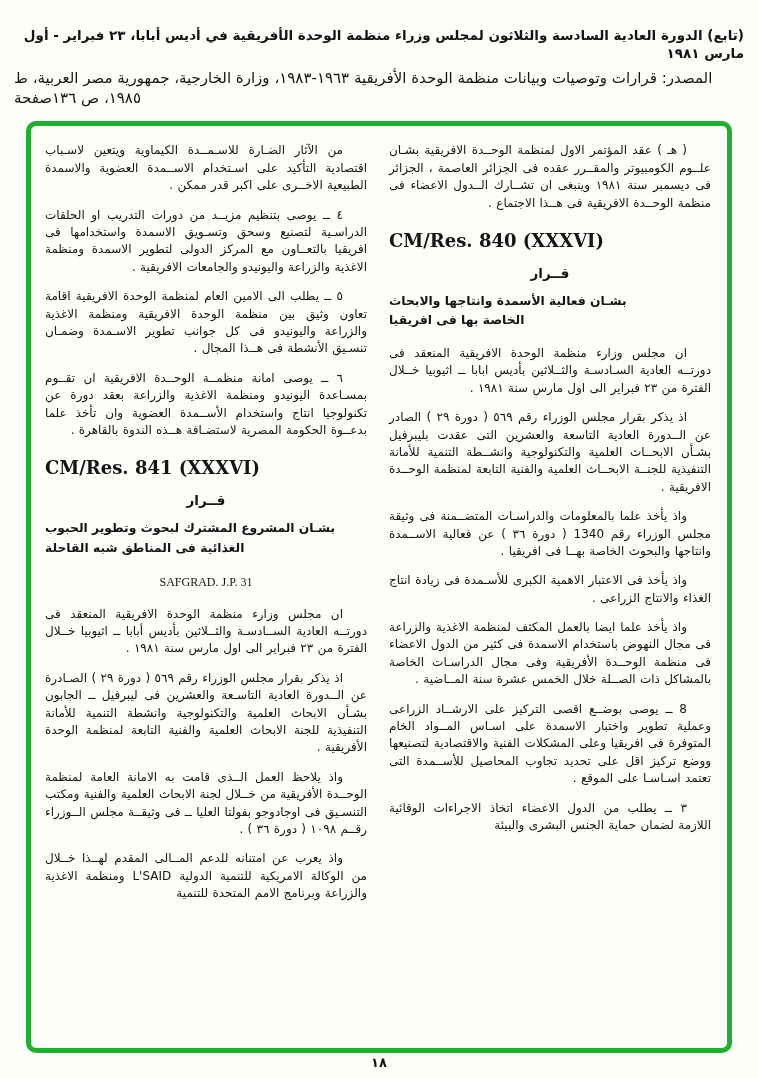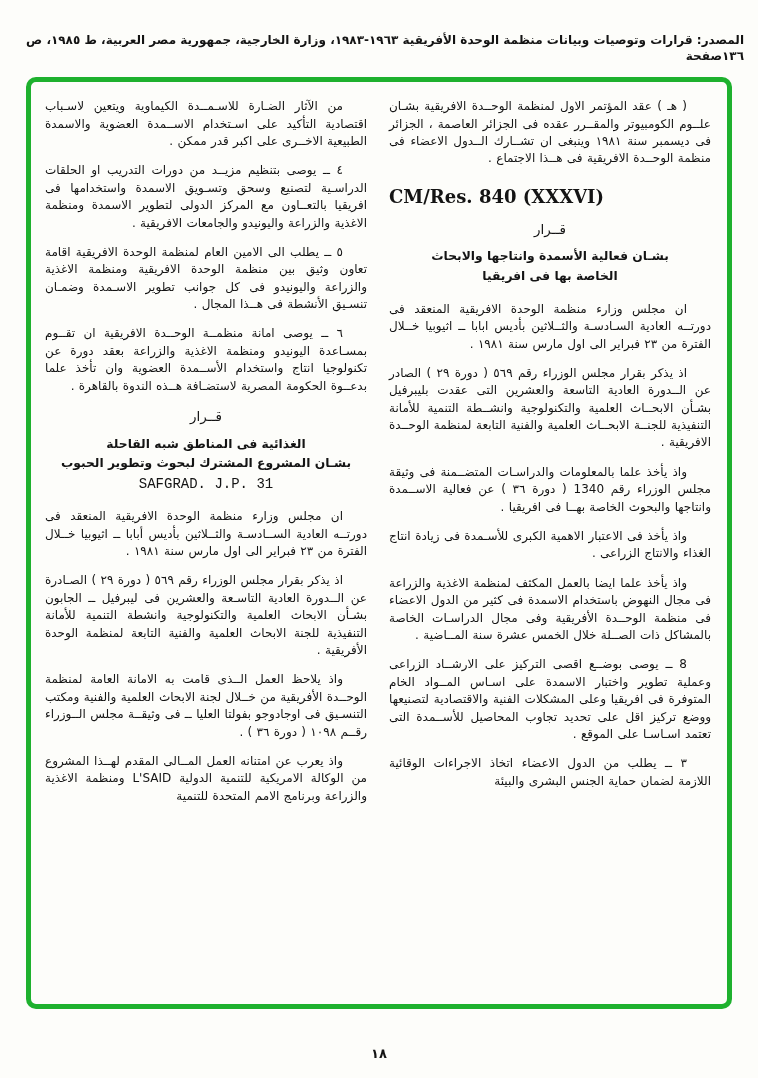--- a/index.html
+++ b/index.html
@@ -18,24 +18,24 @@
     direction: rtl;
   }
   .hdr-line1 {
     font-size: 13.5px;
     font-weight: bold;
     text-align: right;
     letter-spacing: 0.2px;
     line-height: 1.35;
   }
   .hdr-line2 {
-    font-size: 12px;
-    font-weight: bold;
+    font-size: 15px;
+    font-weight: normal;
     margin-top: 7px;
-    text-align: right;
+    text-align: left;
     line-height: 1.3;
   }
   .content-frame {
     margin: 13px 26px 0 26px;
     height: 932px;
     border: 5px solid #1eb12e;
     border-radius: 10px;
     padding: 16px 16px 0 14px;
     overflow: hidden;
     background: #fdfdfa;
@@ -63,56 +63,57 @@
     direction: ltr;
     text-align: left;
     font-family: "DejaVu Serif", serif;
     font-size: 18px;
     font-weight: bold;
     margin: 16px 0 10px 0;
     text-indent: 0;
   }
   .title-word {
     text-align: center;
-    font-weight: normal;
+    font-weight: bold;
     font-size: 13.5px;
     margin: 6px 0 8px 0;
   }
   .title-line {
-    text-align: center;
+    text-align: left;
     font-weight: bold;
     font-size: 12.3px;
     line-height: 1.6;
   }
   .title-latin {
     text-align: center;
-    font-family: Liberation Mono, monospace;
+    font-family: Liberation Serif, serif;
     font-weight: normal;
-    font-size: 14px;
-    margin-top: 0;
+    font-size: 12px;
+    margin-top: 16px;
   }
   .title-block { margin-bottom: 14px; }
   .page-footer {
     position: absolute;
-    bottom: 17px;
+    bottom: 8px;
     left: 0;
     width: 100%;
     text-align: center;
     margin-top: 24px;
   }
   .page-number {
     font-size: 13px;
     font-weight: bold;
     letter-spacing: 2px;
   }
 </style>
 </head>
 <body>
 
 <header class="page-header" lang="ar" dir="rtl">
+  <div class="hdr-line1">(تابع) الدورة العادية السادسة والثلاثون لمجلس وزراء منظمة الوحدة الأفريقية في أديس أبابا، ٢٣ فبراير - أول مارس ١٩٨١</div>
   <div class="hdr-line2">المصدر: قرارات وتوصيات وبيانات منظمة الوحدة الأفريقية ١٩٦٣-١٩٨٣، وزارة الخارجية، جمهورية مصر العربية، ط ١٩٨٥، ص ١٣٦صفحة</div>
 </header>
 
 <div class="content-frame" style="border-color: rgb(30, 177, 46);">
   <div class="cols">
 
     <section class="col" lang="ar">
       <p class="para">( هـ ) عقد المؤتمر الاول لمنظمة الوحــدة الافريقية بشـان علــوم الكومبيوتر والمقــرر عقده فى الجزائر العاصمة ، الجزائر فى ديسمبر سنة ١٩٨١ وينبغى ان تشــارك الــدول الاعضاء فى منظمة الوحــدة الافريقية فى هــذا الاجتماع .</p>
       <div class="res-ref">CM/Res. 840 (XXXVI)</div>
       <div class="title-block">
@@ -127,30 +128,31 @@
       <p class="para">واذ يأخذ علما ايضا بالعمل المكثف لمنظمة الاغذية والزراعة فى مجال النهوض باستخدام الاسمدة فى كثير من الدول الاعضاء فى منظمة الوحــدة الأفريقية وفى مجال الدراسـات الخاصة بالمشاكل ذات الصــلة خلال الخمس عشرة سنة المــاضية .</p>
       <p class="para">8 ــ يوصى بوضــع اقصى التركيز على الارشــاد الزراعى وعملية تطوير واختبار الاسمدة على اسـاس المــواد الخام المتوفرة فى افريقيا وعلى المشكلات الفنية والاقتصادية لتصنيعها ووضع تركيز اقل على تحديد تجاوب المحاصيل للأســمدة التى تعتمد اسـاسـا على الموقع .</p>
       <p class="para">٣ ــ يطلب من الدول الاعضاء اتخاذ الاجراءات الوقائية اللازمة لضمان حماية الجنس البشرى والبيئة</p>
     </section>
 
     <section class="col" lang="ar">
       <p class="para">من الآثار الضـارة للاسـمــدة الكيماوية ويتعين لاسـباب اقتصادية التأكيد على اسـتخدام الاســمدة العضوية والاسمدة الطبيعية الاخــرى على اكبر قدر ممكن .</p>
       <p class="para">٤ ــ يوصى بتنظيم مزيــد من دورات التدريب او الحلقات الدراسـية لتصنيع وسحق وتسـويق الاسمدة واستخدامها فى افريقيا بالتعــاون مع المركز الدولى لتطوير الاسمدة ومنظمة الاغذية والزراعة واليونيدو والجامعات الافريقية .</p>
       <p class="para">٥ ــ يطلب الى الامين العام لمنظمة الوحدة الافريقية اقامة تعاون وثيق بين منظمة الوحدة الافريقية ومنظمة الاغذية والزراعة واليونيدو فى كل جوانب تطوير الاسـمدة وضمـان تنسـيق الأنشطة فى هــذا المجال .</p>
       <p class="para">٦ ــ يوصى امانة منظمــة الوحــدة الافريقية ان تقــوم بمسـاعدة اليونيدو ومنظمة الاغذية والزراعة بعقد دورة عن تكنولوجيا انتاج واستخدام الأســمدة العضوية وان تأخذ علما بدعــوة الحكومة المصرية لاستضـافة هــذه الندوة بالقاهرة .</p>
+      <div class="res-ref">CM/Res. 841 (XXXVI)</div>
       <div class="title-block">
         <div class="title-word">قــرار</div>
+        <div class="title-line">بشـان المشروع المشترك لبحوث وتطوير الحبوب</div>
         <div class="title-line">الغذائية فى المناطق شبه القاحلة</div>
-        <div class="title-line">بشـان المشروع المشترك لبحوث وتطوير الحبوب</div>
         <div class="title-latin">SAFGRAD. J.P. 31</div>
       </div>
       <p class="para">ان مجلس وزارء منظمة الوحدة الافريقية المنعقد فى دورتــه العادية الســادسـة والثــلاثين بأديس أبابا ــ اثيوبيا خــلال الفترة من ٢٣ فبراير الى اول مارس سنة ١٩٨١ .</p>
       <p class="para">اذ يذكر بقرار مجلس الوزراء رقم ٥٦٩ ( دورة ٢٩ ) الصـادرة عن الــدورة العادية التاسـعة والعشرين فى ليبرفيل ــ الجابون بشـأن الابحاث العلمية والتكنولوجية وانشطة التنمية للأمانة التنفيذية للجنة الابحاث العلمية والفنية التابعة لمنظمة الوحدة الأفريقية .</p>
       <p class="para">واذ يلاحظ العمل الــذى قامت به الامانة العامة لمنظمة الوحــدة الأفريقية من خــلال لجنة الابحاث العلمية والفنية ومكتب التنسـيق فى اوجادوجو بفولتا العليا ــ فى وثيقــة مجلس الــوزراء رقــم ١٠٩٨ ( دورة ٣٦ ) .</p>
-      <p class="para">واذ يعرب عن امتنانه العمل المــالى المقدم لهــذا المشروع من الوكالة الامريكية للتنمية الدولية L'SAID ومنظمة الاغذية والزراعة وبرنامج الامم المتحدة للتنمية</p>
+      <p class="para">واذ يعرب عن امتنانه للدعم المــالى المقدم لهــذا خــلال من الوكالة الامريكية للتنمية الدولية L'SAID ومنظمة الاغذية والزراعة وبرنامج الامم المتحدة للتنمية</p>
     </section>
 
   </div>
 </div>
 
 <footer class="page-footer">
   <div class="page-number">١٨</div>
 </footer>
 
 </body></html>

